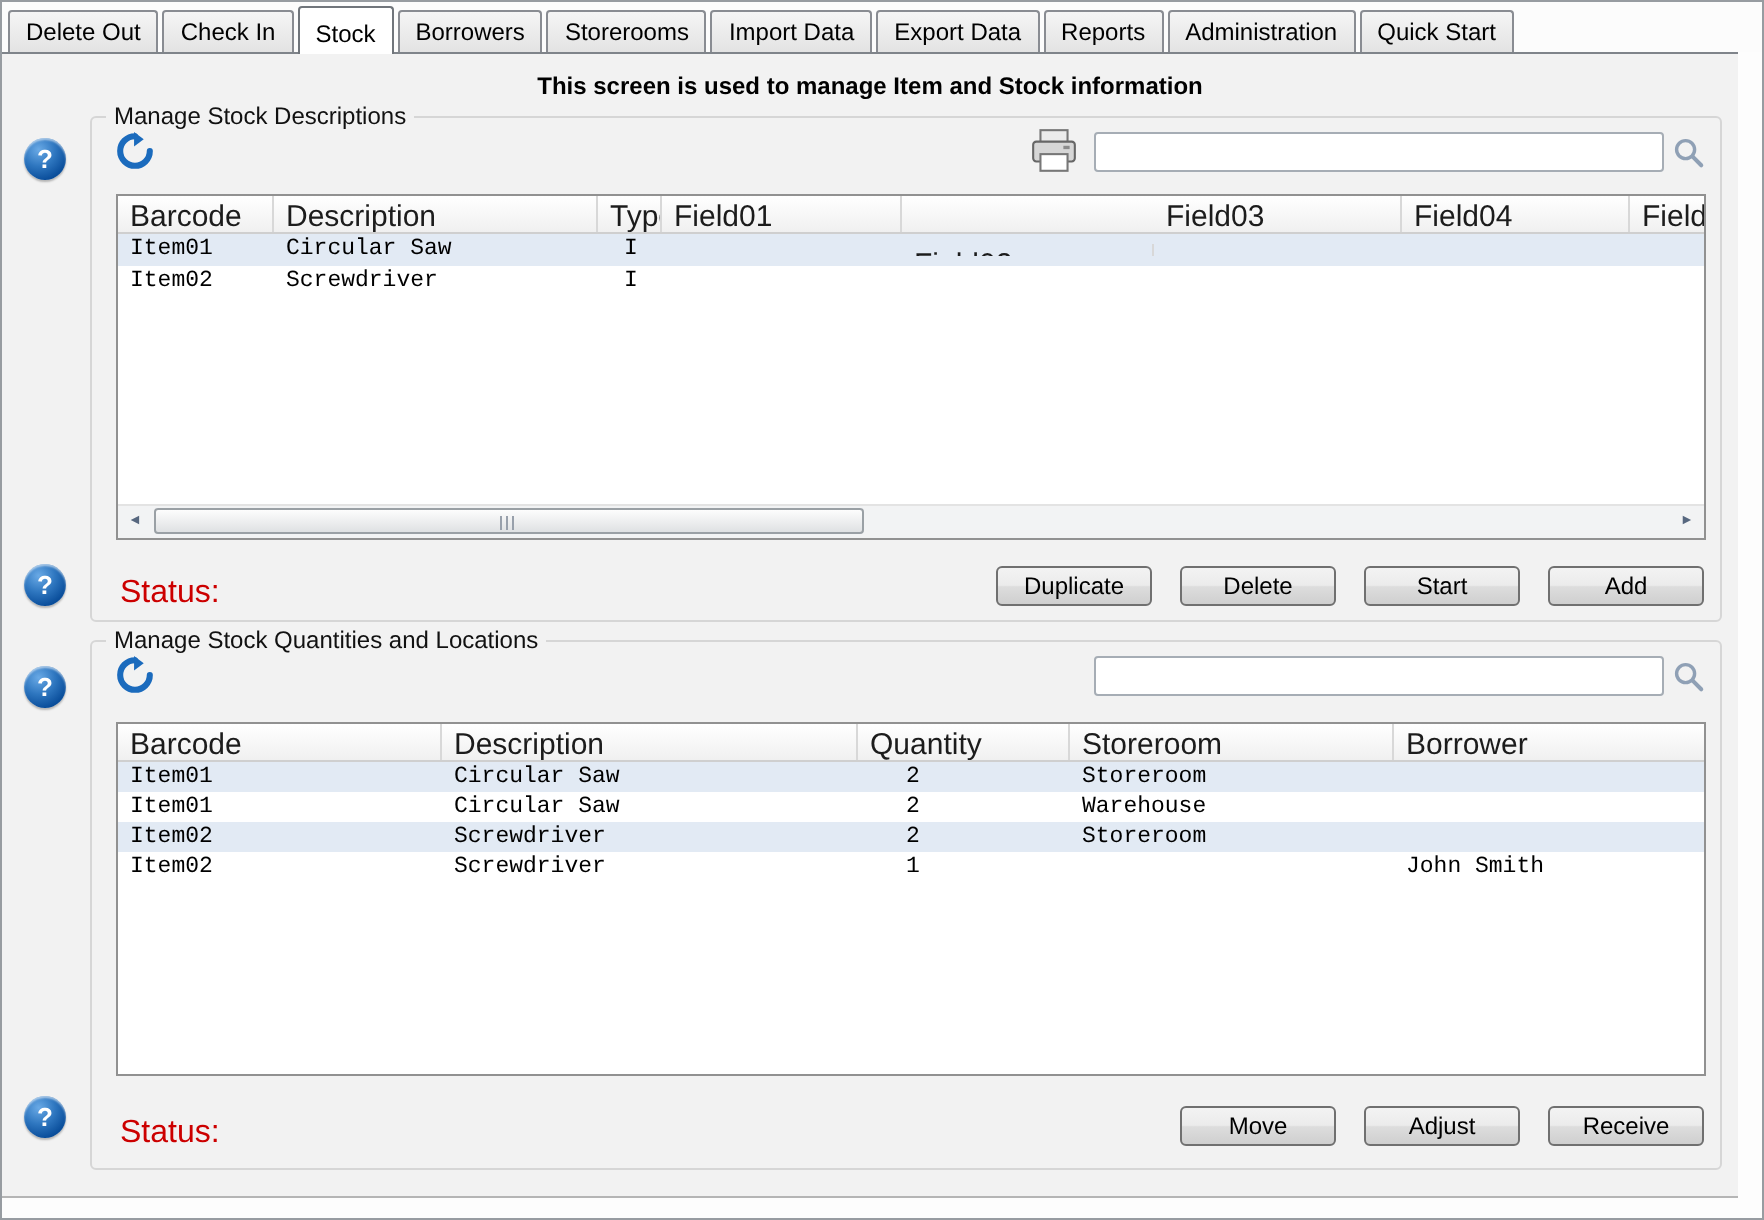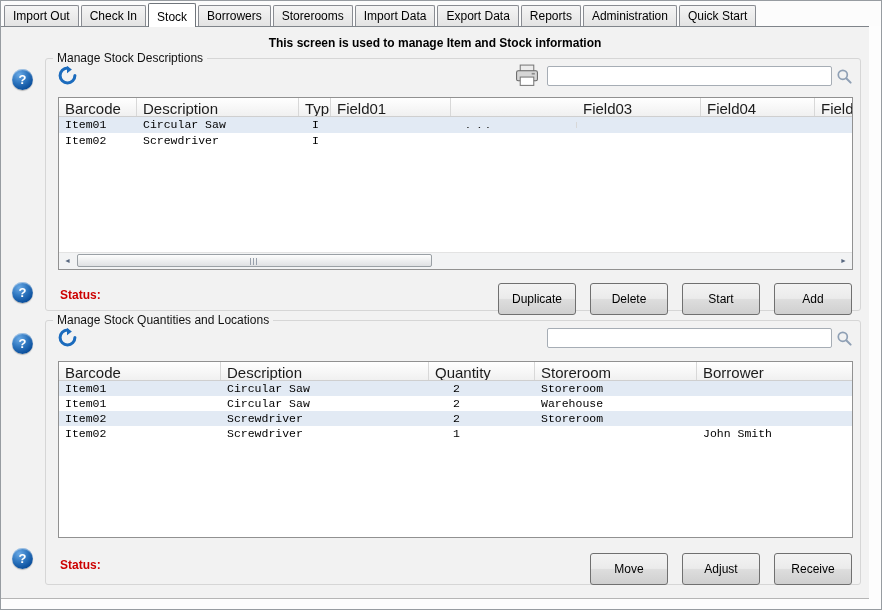--- a/index.html
+++ b/index.html
@@ -88,45 +88,45 @@
   .scroll-thumb{
     position:absolute;left:18px;top:1px;width:355px;height:13px;box-sizing:border-box;
     border:1px solid #9aa0a5;border-radius:2px;
     background:linear-gradient(#fdfdfd,#dfe1e3);cursor:pointer;
   }
   .scroll-thumb::after{
     content:"";position:absolute;left:50%;top:3px;width:9px;height:7px;margin-left:-5px;
     background:repeating-linear-gradient(90deg,#98a0ab 0 1px,transparent 1px 3px);
   }
   
-  .status-label{position:absolute;left:14px;font-size:12px;font-weight:bold;color:#cc0000;}
+  .status-label{position:absolute;left:14px;font-size:16px;font-weight:normal;color:#cc0000;}
   .button-row{position:absolute;right:8px;display:flex;gap:14px;}
   .btn{
-    width:78px;height:32px;box-sizing:border-box;
+    width:78px;height:20px;box-sizing:border-box;
     border:1px solid #707070;border-radius:3px;
     background:linear-gradient(#f3f3f3 0%,#ebebeb 48%,#dddddd 52%,#cfcfcf 100%);
     font-family:inherit;font-size:12px;color:#000;padding:0;cursor:pointer;
   }
   
   #group1{top:31px;height:251px;}
   #grid1{top:38px;height:173px;}
   #status1{top:229px;}
   #buttons1{top:224px;}
   #group2{top:293px;height:263px;}
   #grid2{top:40px;height:177px;}
   #status2{top:237px;}
   #buttons2{top:232px;}
 </style>
 </head>
 <body>
 
 <div class="window">
 
   <div class="tab-bar">
-      <div class="tab">Import Out</div>
+      <div class="tab">Delete Out</div>
       <div class="tab">Check In</div>
       <div class="tab active">Stock</div>
       <div class="tab">Borrowers</div>
       <div class="tab">Storerooms</div>
       <div class="tab">Import Data</div>
       <div class="tab">Export Data</div>
       <div class="tab">Reports</div>
       <div class="tab">Administration</div>
       <div class="tab">Quick Start</div>
     </div>

